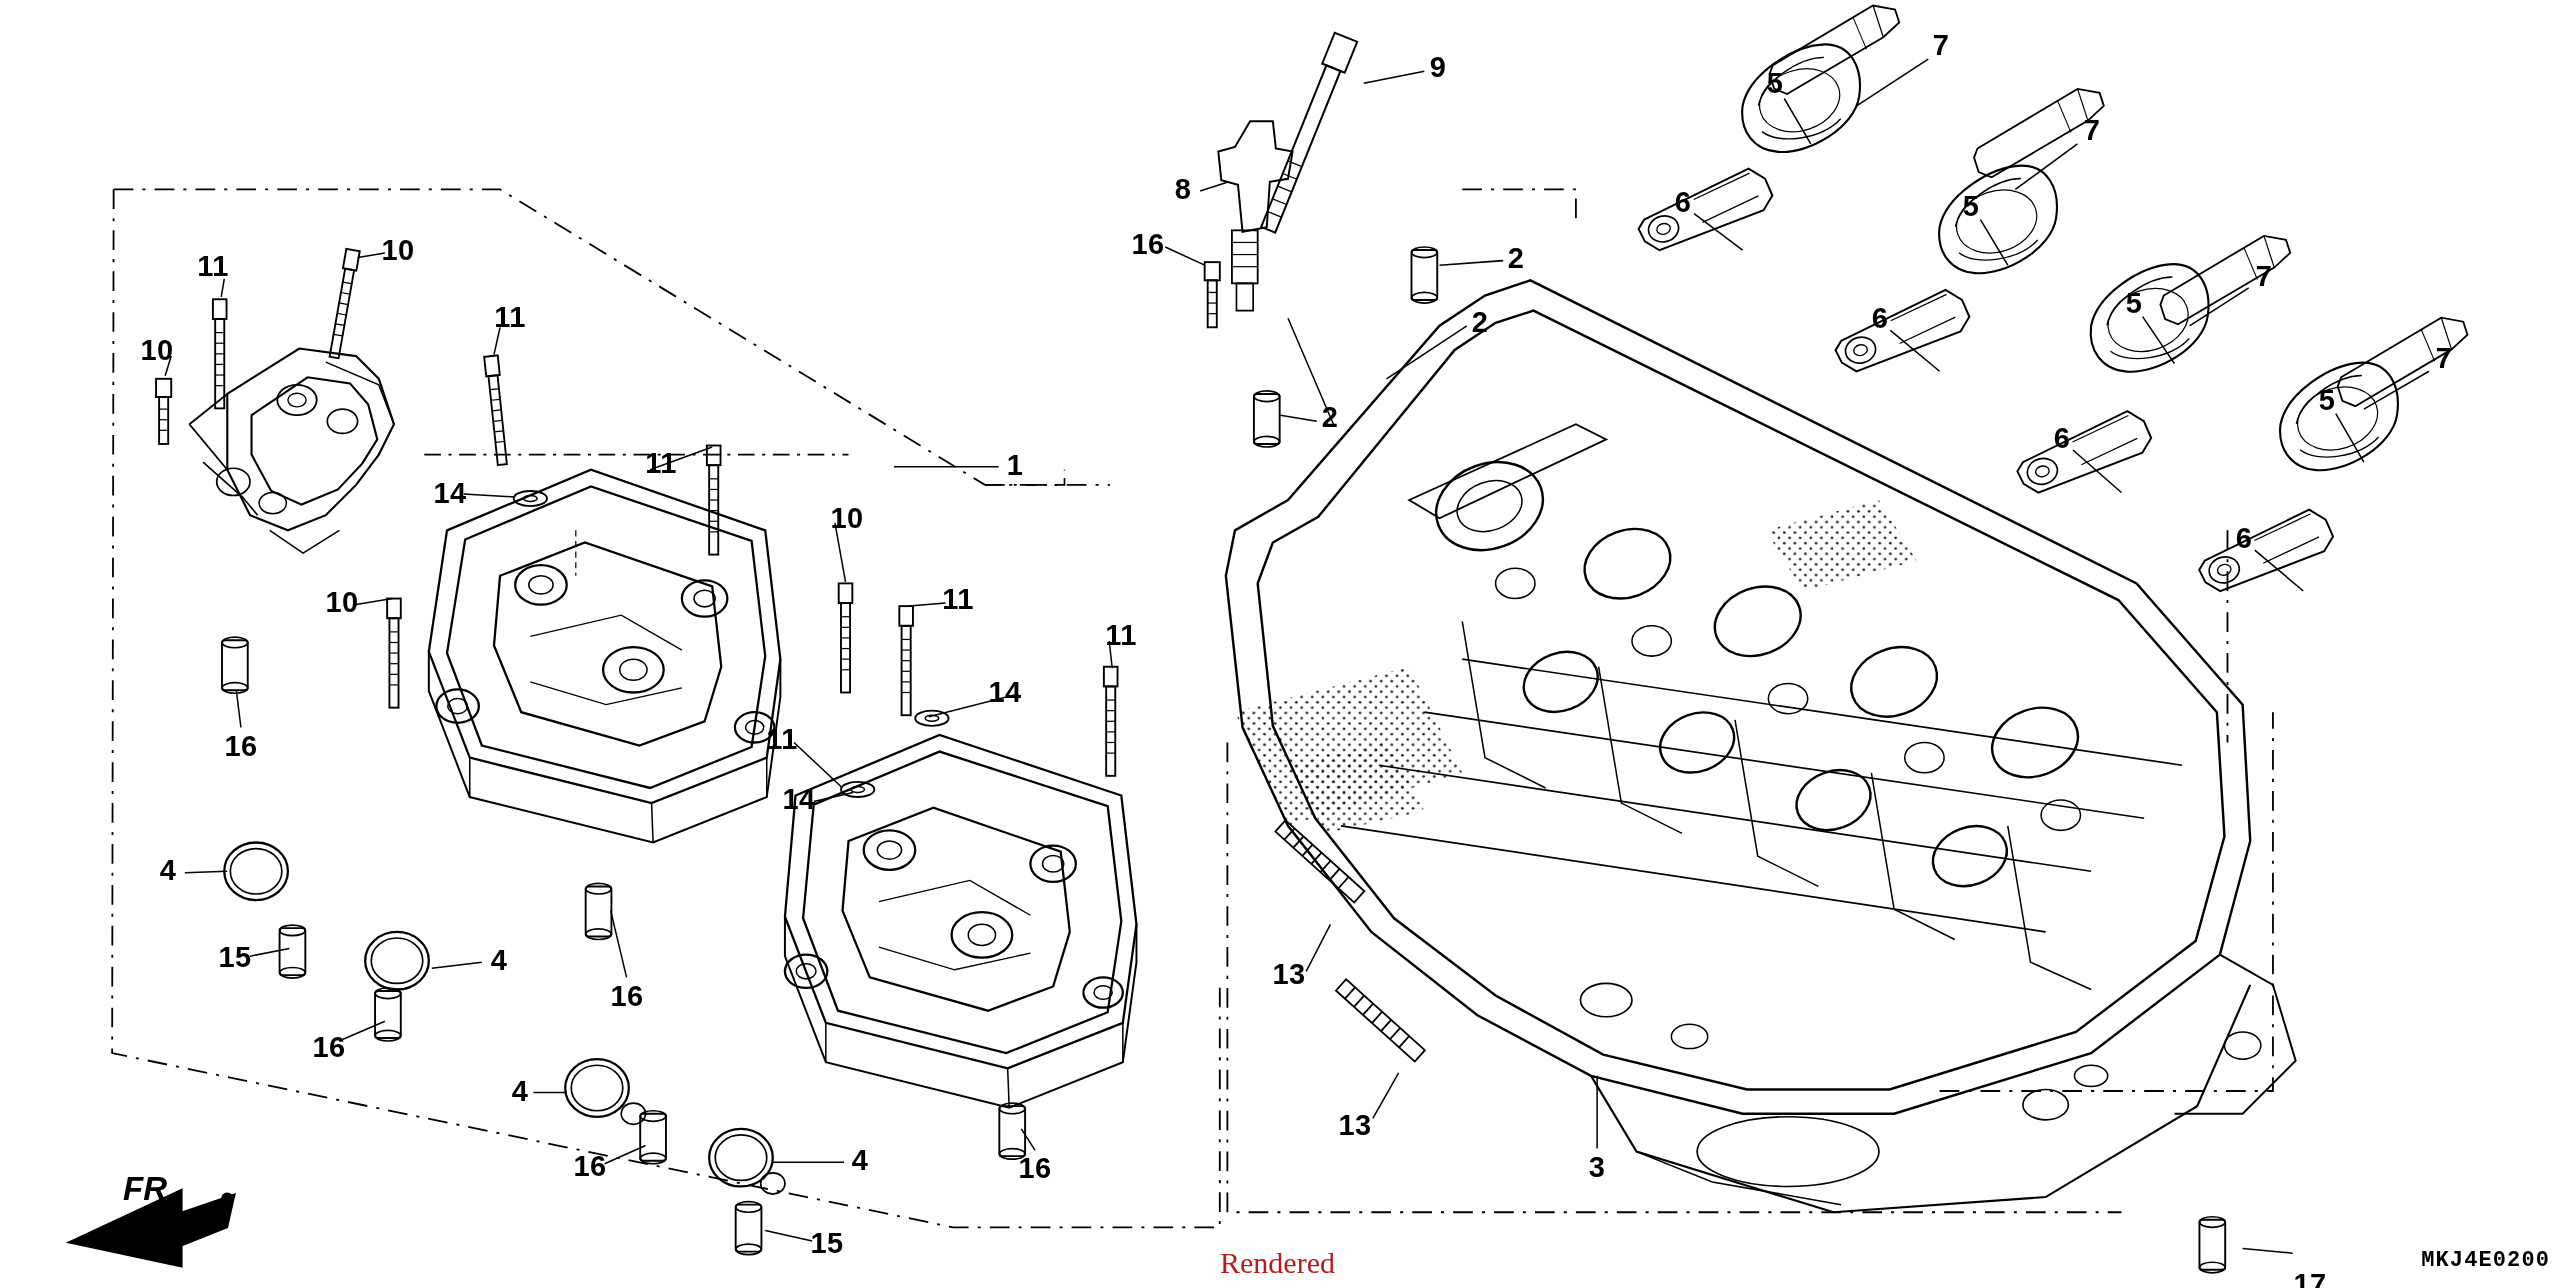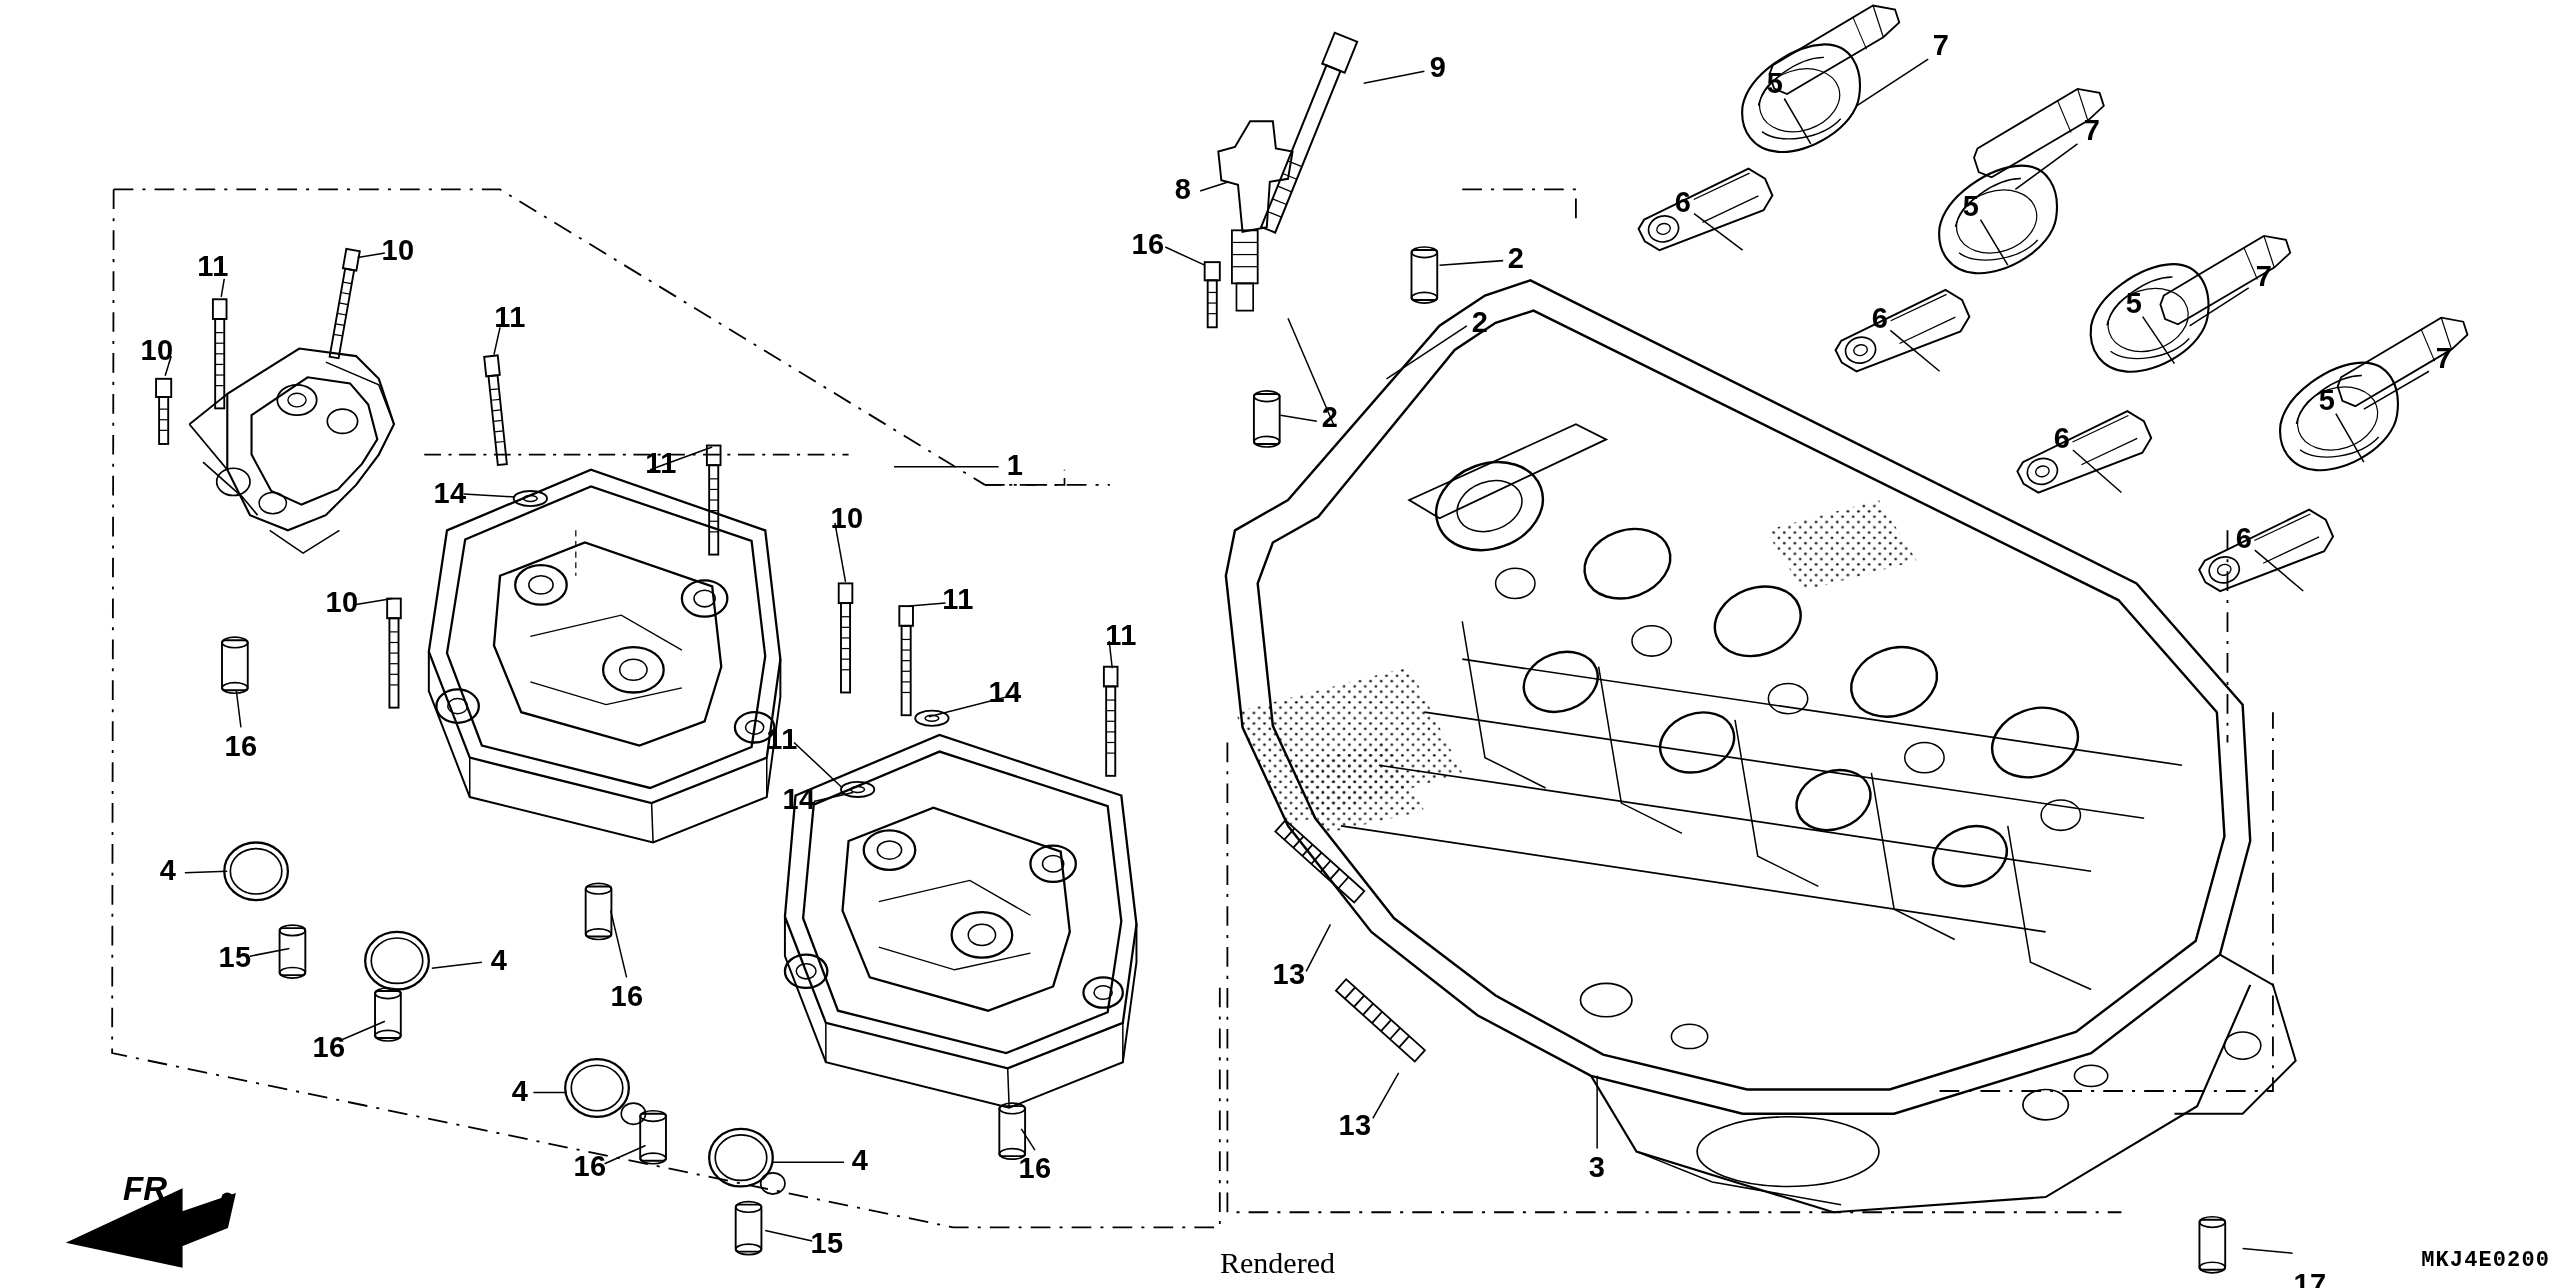--- a/index.html
+++ b/index.html
@@ -47,21 +47,21 @@
     letter-spacing: 1.1px;
     color: #000000;
     white-space: nowrap;
   }
   .watermark {
     position: absolute;
     left: 1220px;
     bottom: 7.6px;
     font-family: "Liberation Serif", serif;
     font-size: 30px;
-    color: #000000;
+    color: #b91c1c;
     white-space: nowrap;
   }
   .fr-label {
     position: absolute;
     left: 98px;
     bottom: 80px;
     font-family: "Liberation Sans", sans-serif;
     font-size: 33px;
     font-weight: 700;
     font-style: italic;

